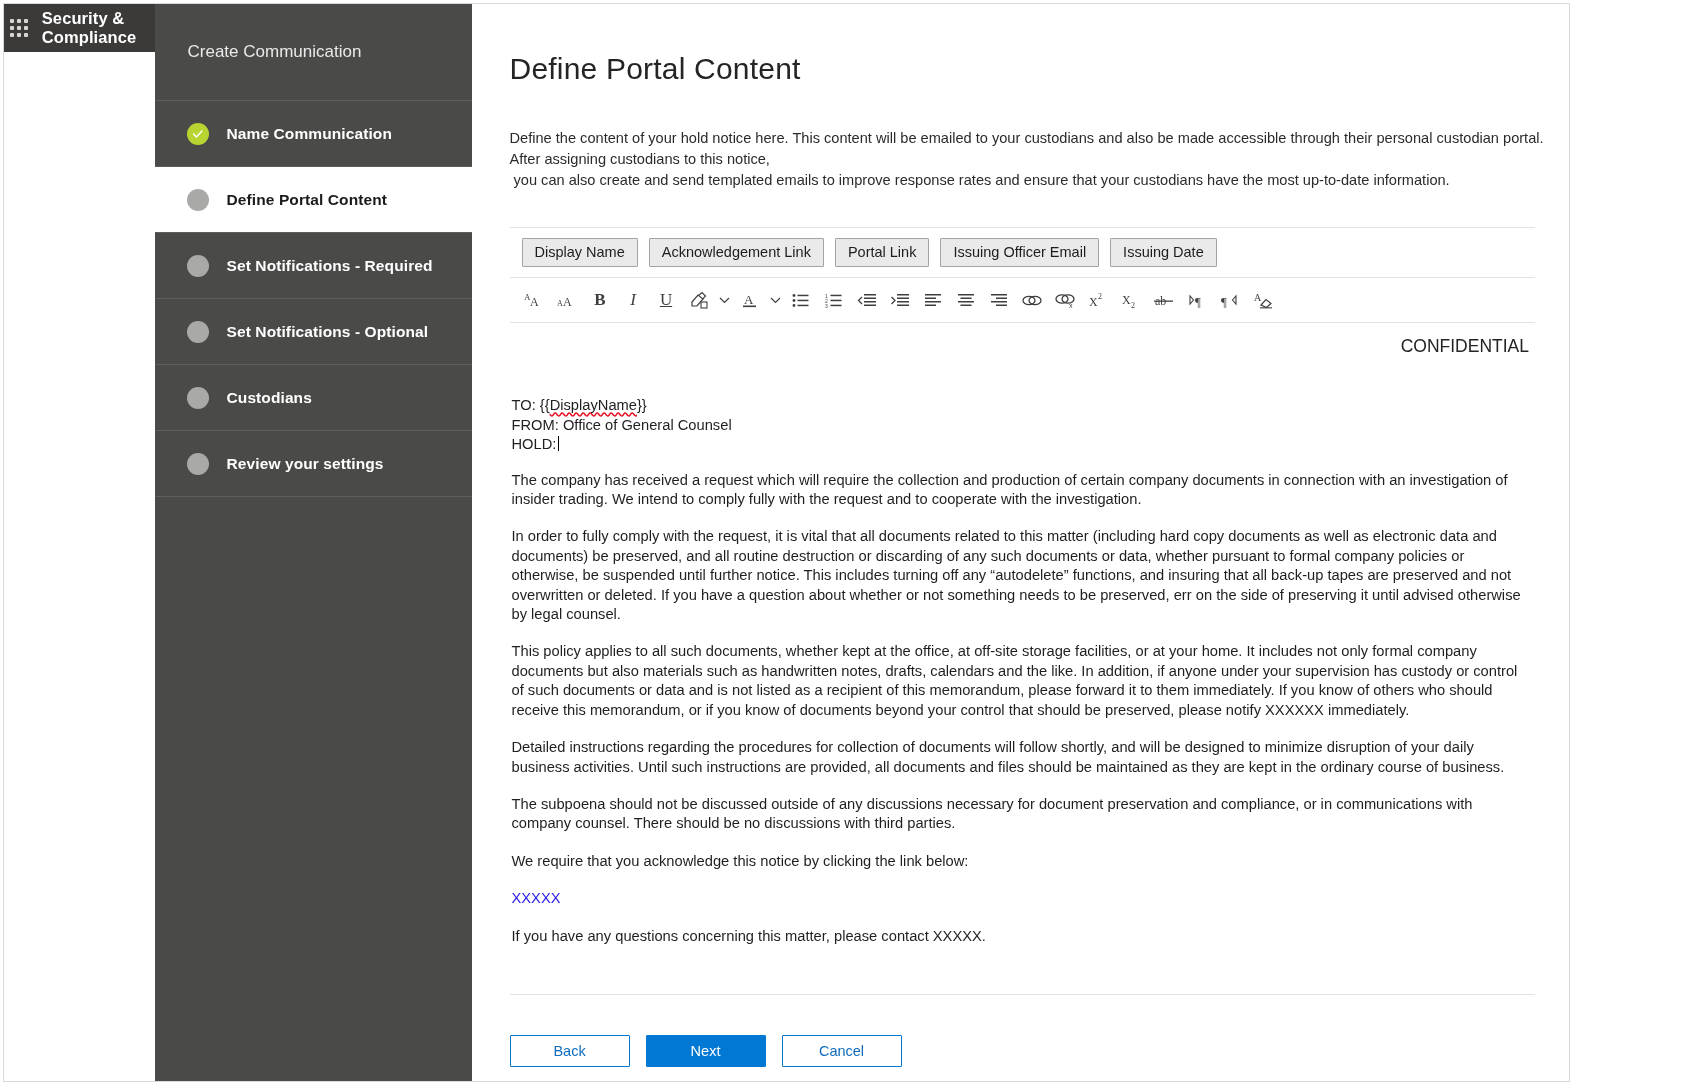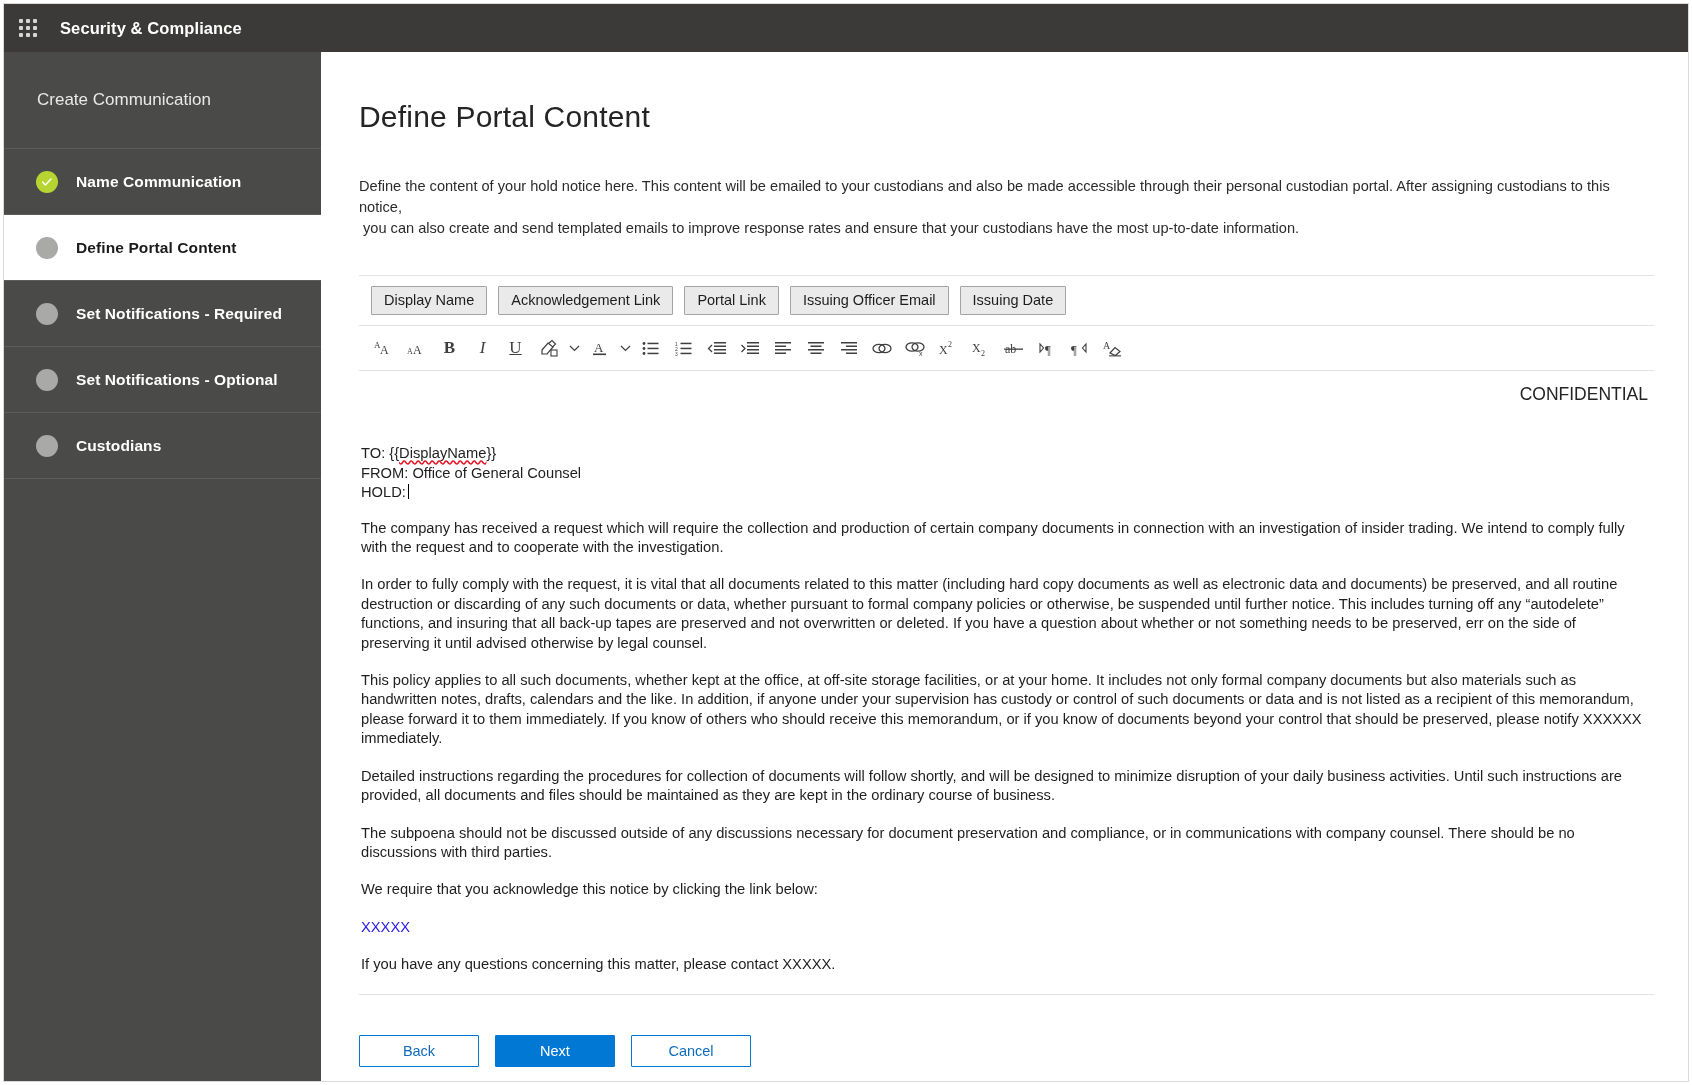--- a/index.html
+++ b/index.html
@@ -10,26 +10,26 @@
   }
   body {
     width: 1692px; height: 1085px;
     font-family: "Liberation Sans", sans-serif;
     overflow: hidden;
     position: relative;
   }
   .app-frame {
     position: absolute;
     left: 3px; top: 3px;
-    width: 1686px; height: 1079px;
+    width: 1567px; height: 1079px;
     border: 1px solid #d9d9d9;
     background: #ffffff;
     overflow: hidden;
     display: flex;
-    flex-direction: column;
+    flex-direction: row;
   }
 
   
   .suite-bar {
     height: 48px;
     background: #3b3a39;
     display: flex;
     align-items: center;
     flex: 0 0 48px;
     color: #ffffff;
@@ -334,20 +334,26 @@
         <span class="nav-label">Set Notifications - Optional</span>
       </div>
 
       <div class="nav-item">
         <span class="bullet">
           
         </span>
         <span class="nav-label">Custodians</span>
       </div>
 
+      <div class="nav-item">
+        <span class="bullet">
+          
+        </span>
+        <span class="nav-label">Review your settings</span>
+      </div>
 
       <div class="nav-filler"></div>
     </nav>
 
     <main class="main">
       <div class="main-inner">
 
         <h1 class="page-title">Define Portal Content</h1>
 
         <div class="page-desc">

